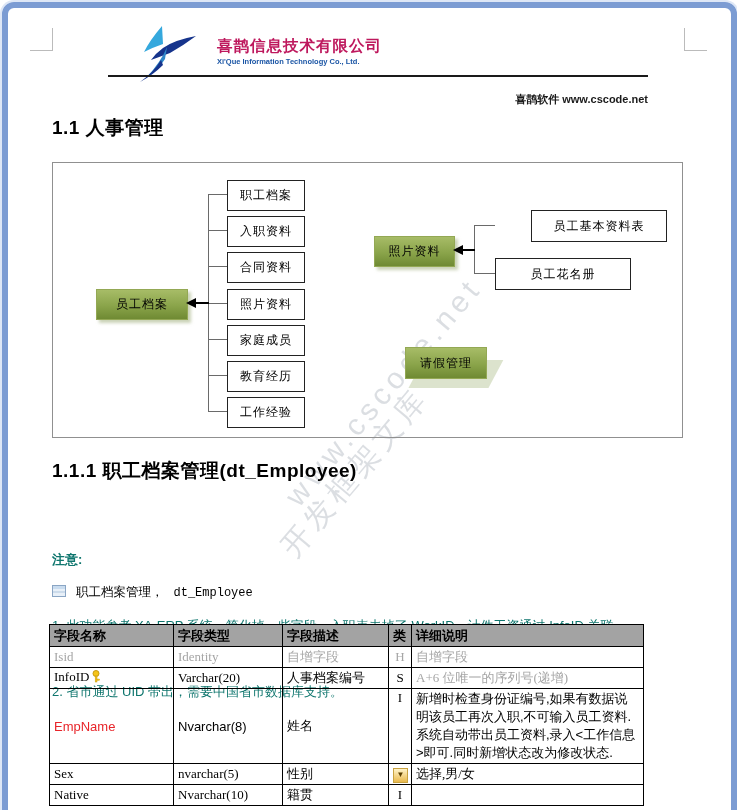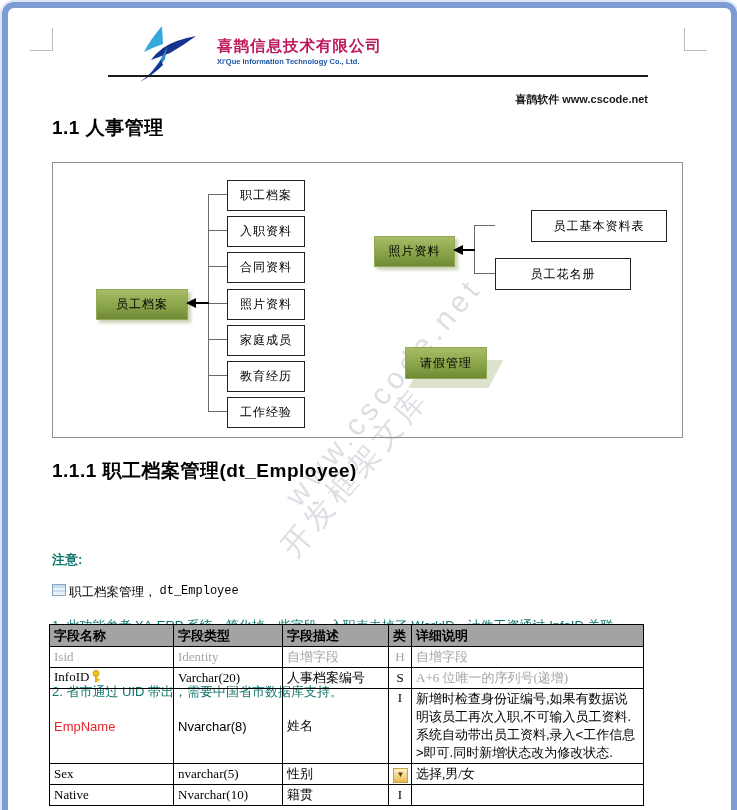--- a/index.html
+++ b/index.html
@@ -41,21 +41,21 @@
   .leave-shadow::after{content:"";position:absolute;left:10px;top:12px;width:100%;height:92%;
              background:rgba(178,192,145,.45);transform:skewX(-28deg);z-index:-1;}
   .cline{position:absolute;background:#6A6A6A;}
   .aline{position:absolute;background:#000;}
   .arrowhead{position:absolute;width:0;height:0;border-top:5px solid transparent;
              border-bottom:5px solid transparent;border-right:10px solid #000;}
   
   .notes{position:absolute;left:52px;top:505px;z-index:2;font-size:13px;line-height:22px;white-space:pre-wrap;}
   .note-title{font-weight:bold;}
   
-  .caption{position:absolute;left:52px;top:584px;display:flex;gap:3px;z-index:2;font-size:12.5px;}
+  .caption{position:absolute;left:52px;top:584px;display:flex;align-items:center;gap:10px;z-index:2;font-size:12.5px;}
   .caption .code{font-family:"Liberation Mono",monospace;font-size:12px;}
   
   table.fields{position:absolute;left:49px;top:624px;border-collapse:collapse;z-index:2;
                font-size:13px;table-layout:fixed;width:594px;}
   table.fields td,table.fields th{border:1px solid #000;padding:1px 4px;overflow:hidden;vertical-align:middle;}
   table.fields th{background:#a3a3a3;font-weight:bold;text-align:left;height:19px;}
   .col-name{width:124px;}.col-type{width:109px;}.col-desc{width:106px;}.col-cls{width:23px;}.col-detail{width:232px;}
   td.cls{font-family:"Liberation Serif",serif;text-align:center;padding:1px 2px;}
   th.cls-h{text-align:center;padding:1px 2px;}
   tr.r-short td{height:18px;font-family:Liberation Serif, serif;}

